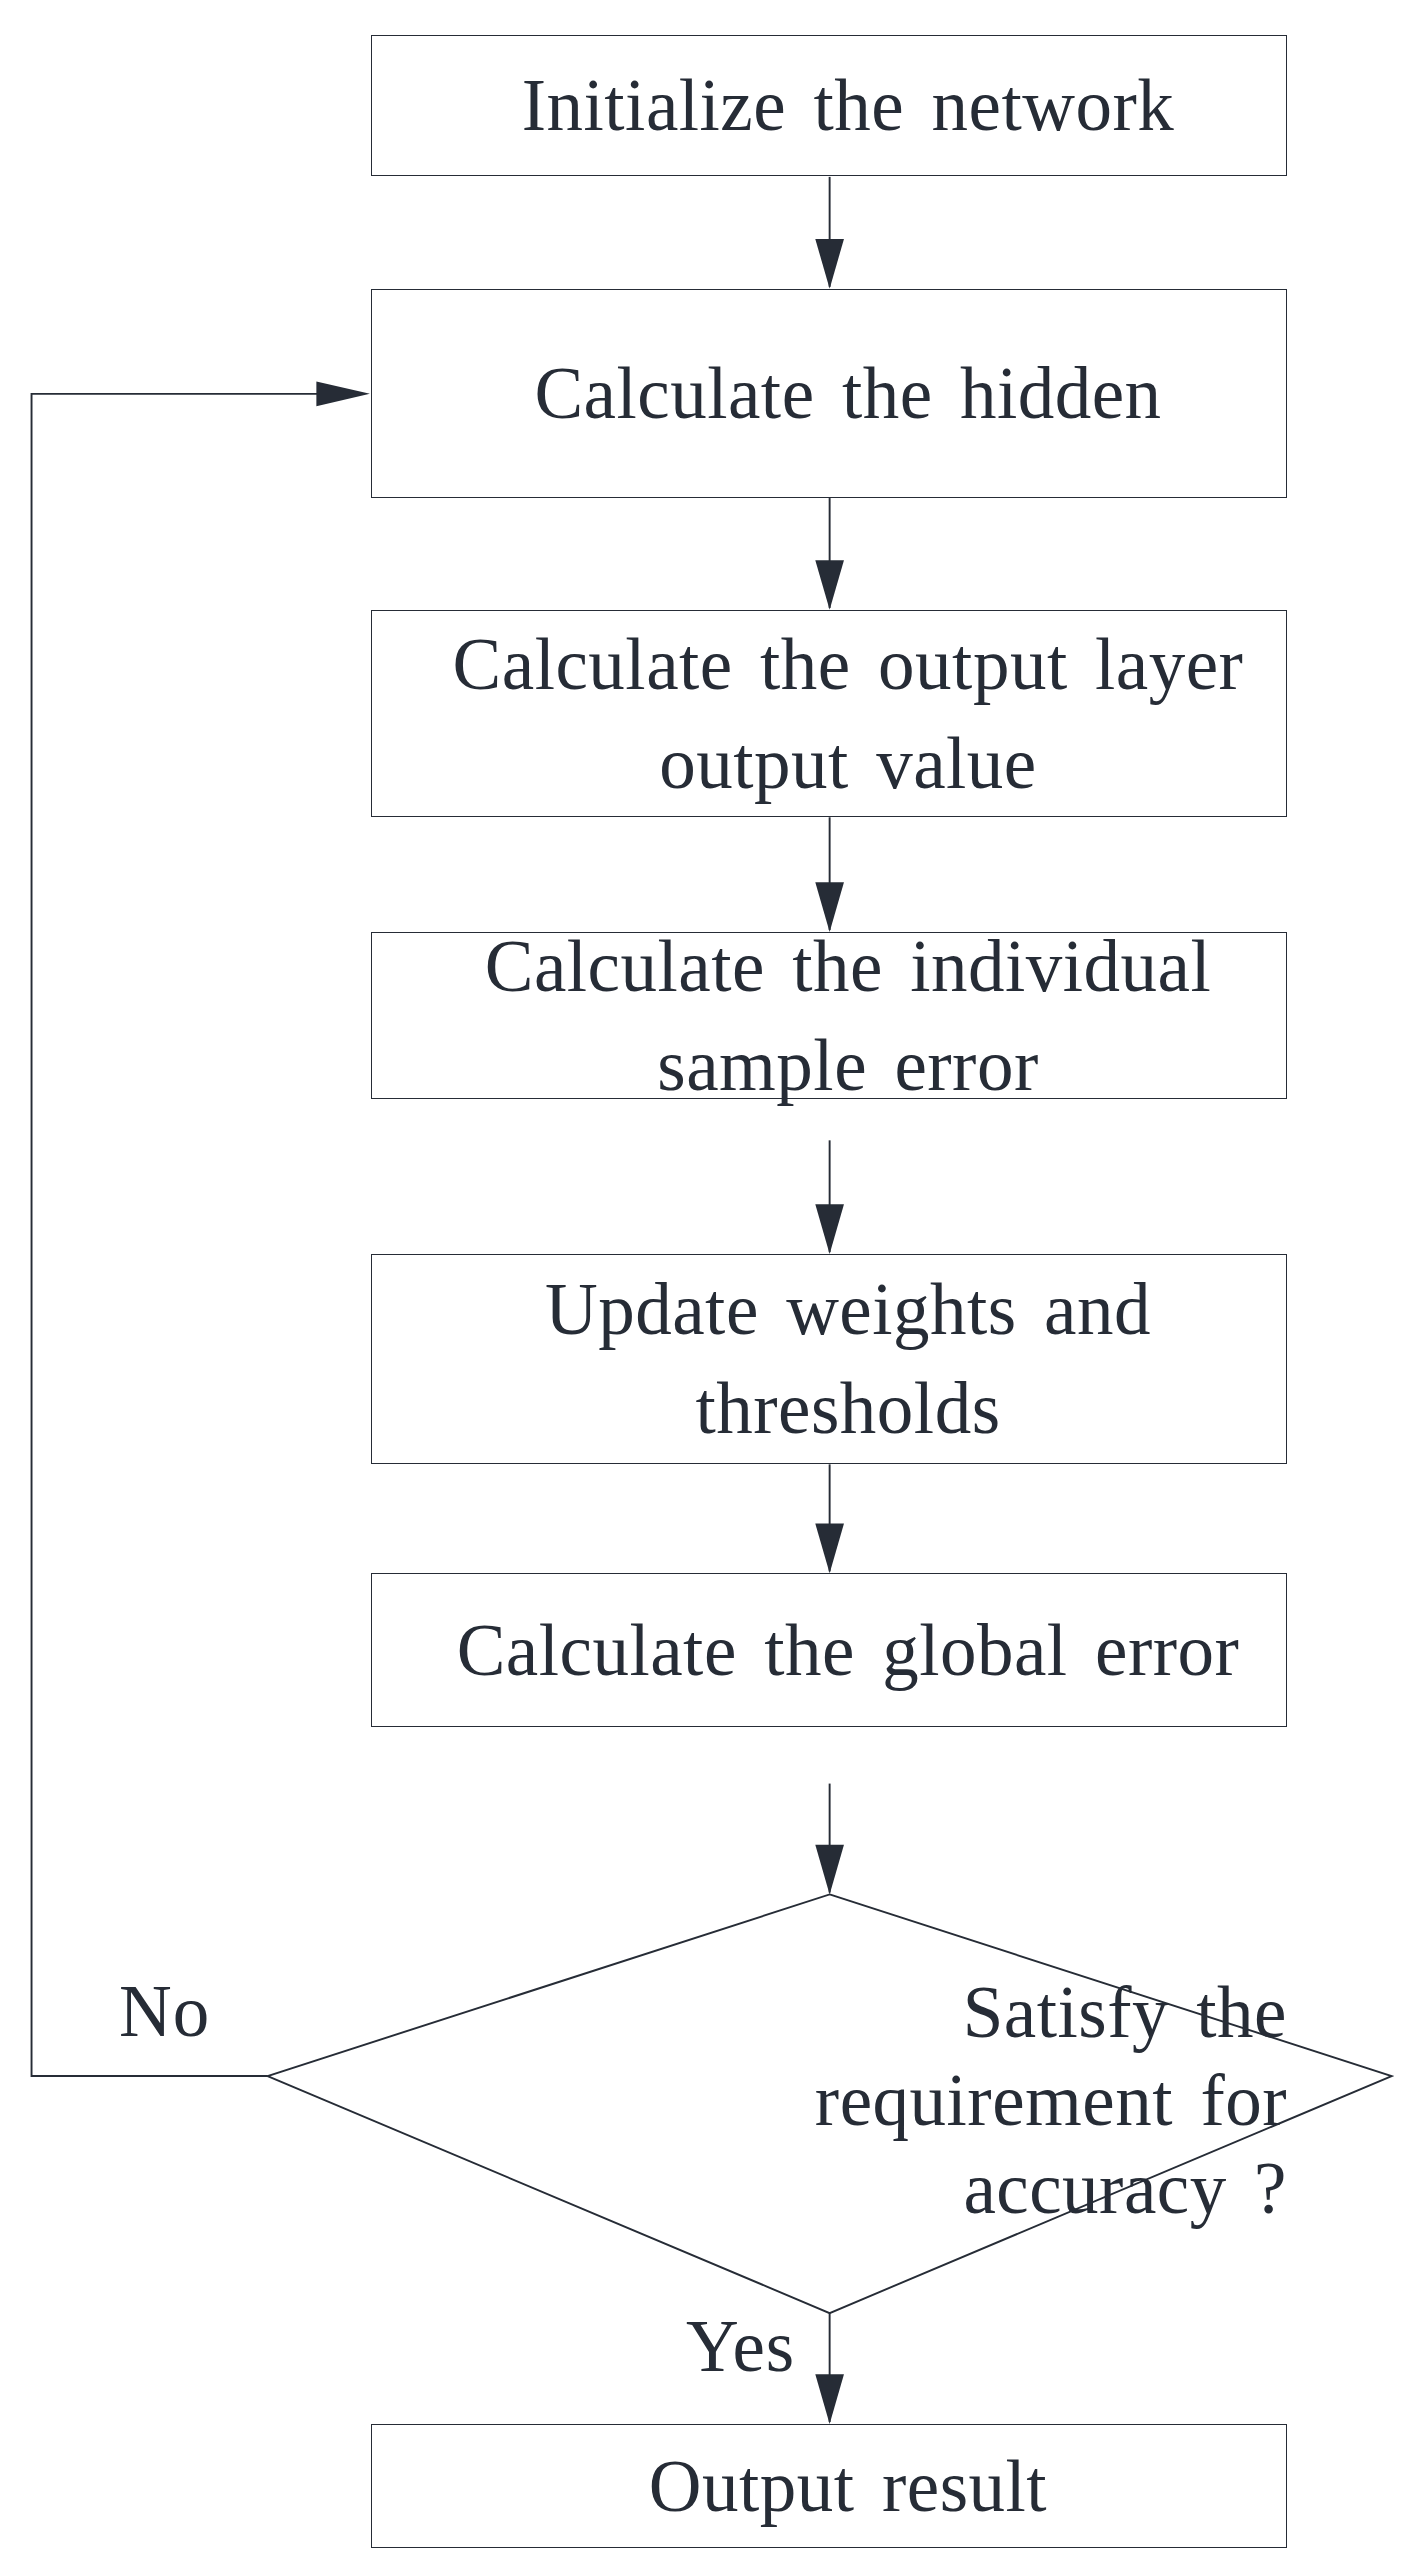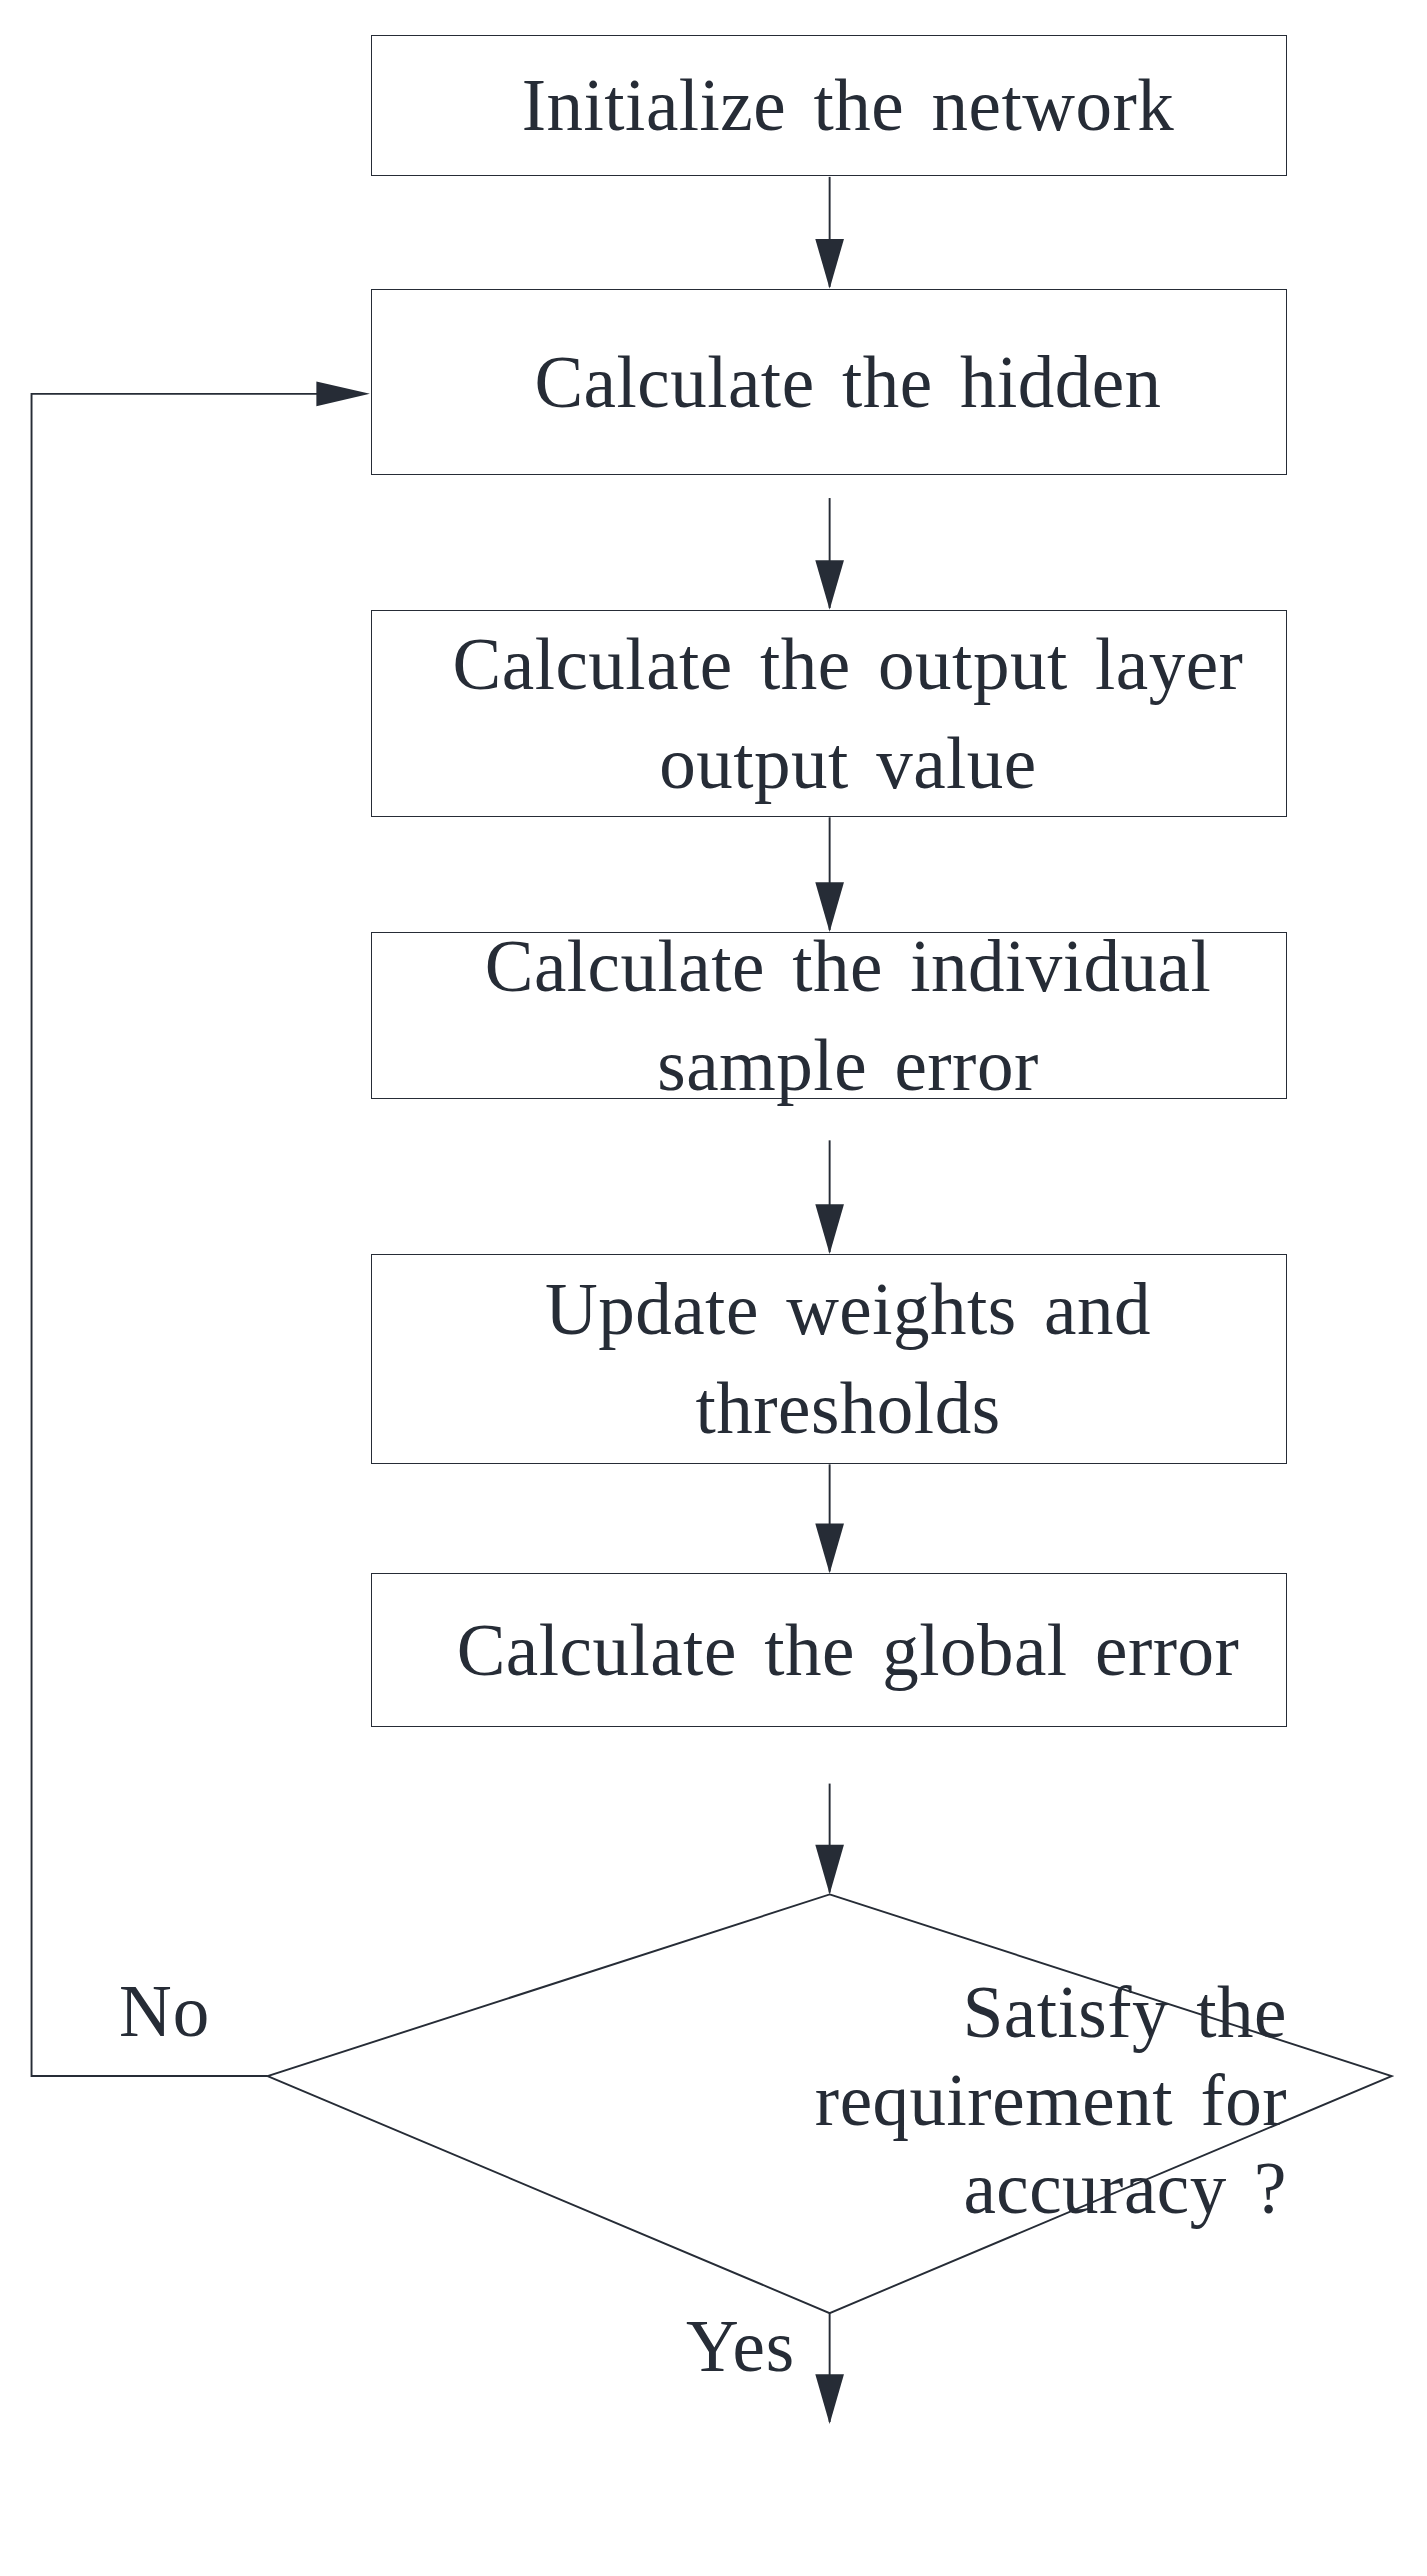--- a/index.html
+++ b/index.html
@@ -29,21 +29,21 @@
     justify-content:center;
     text-align:center;
     font-size:73px;
     line-height:99px;
     letter-spacing:0.5px;
     word-spacing:8.6px;
     white-space:nowrap;
     padding-left:38px;
   }
   #box-init   {top:35px;  height:141px;}
-  #box-hidden {top:289px; height:186px;}
+  #box-hidden {top:289px; height:209px;}
   #box-outlay {top:610px; height:207px;font-family:Liberation Serif, serif;}
   #box-sample {top:932px; height:167px;}
   #box-update {top:1254px;height:210px;}
   #box-global {top:1573px;height:154px;}
   #box-result {top:2424px;height:124px;}
   #decision-text{
     position:absolute;
     left:371px;
     top:1891px;
     width:916px;
@@ -129,18 +129,21 @@
   <div class="box" id="box-global">
     <span class="line-span">Calculate the global error</span>
   </div>
 
   <div id="decision-text">
     <span class="line-span">Satisfy the</span>
     <span class="line-span">requirement for</span>
     <span class="line-span">accuracy ?</span>
   </div>
 
+  <div class="box" id="box-result">
+    <span class="line-span">Output result</span>
+  </div>
 
   <div class="edge-label" id="label-no">No</div>
   <div class="edge-label" id="label-yes">Yes</div>
 
 </div>
 
 
 </body></html>

